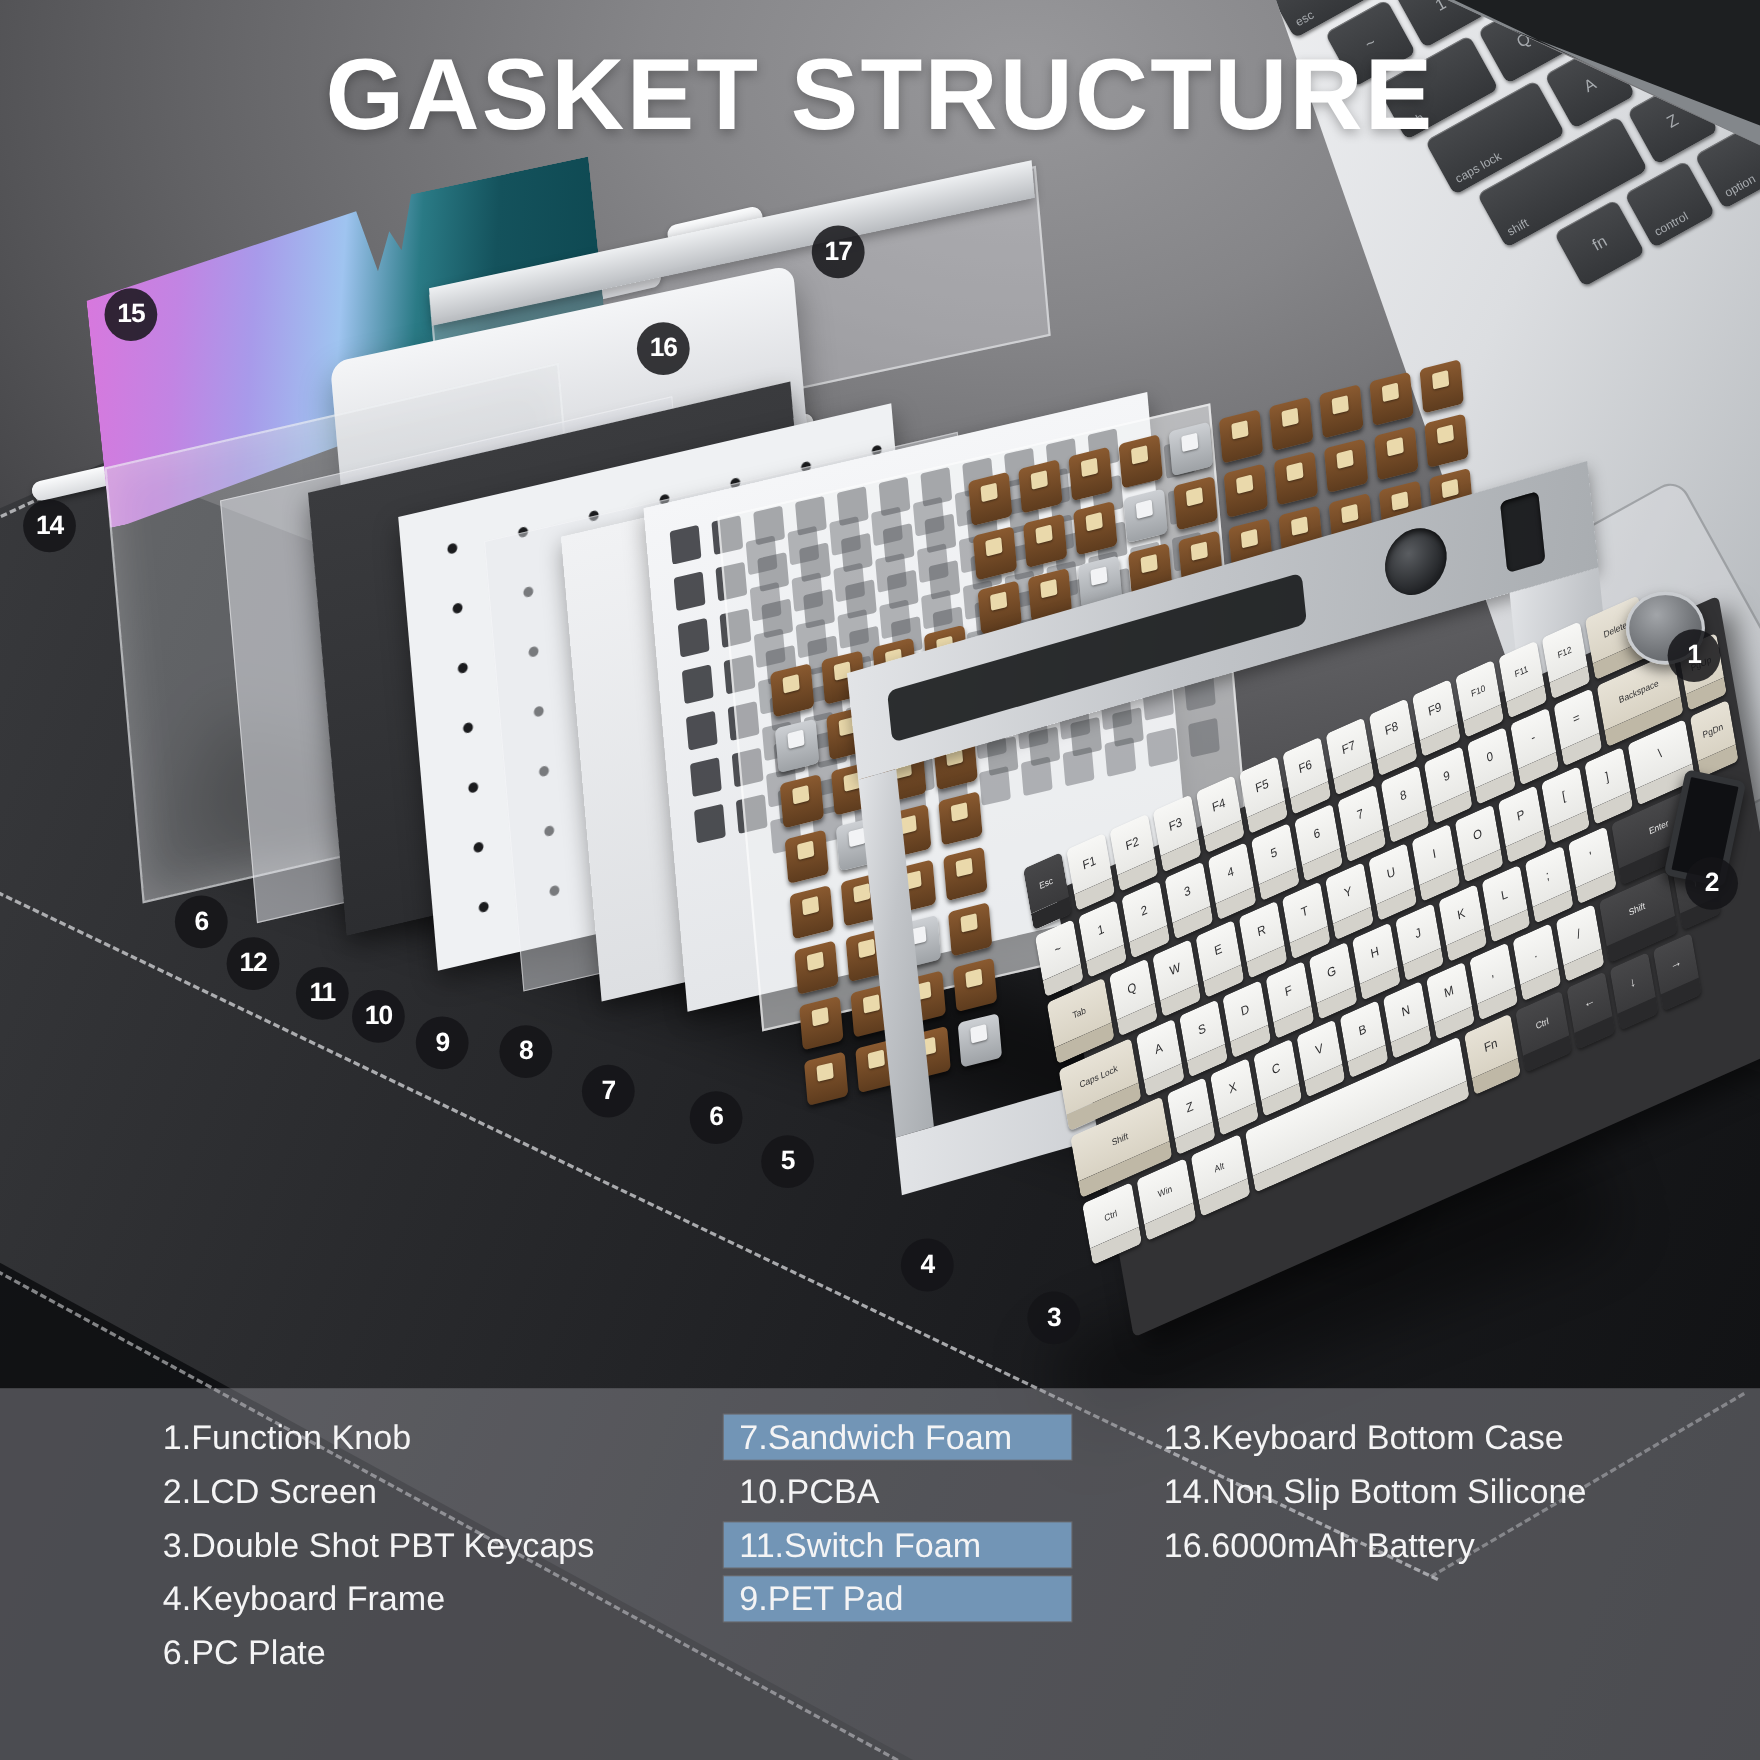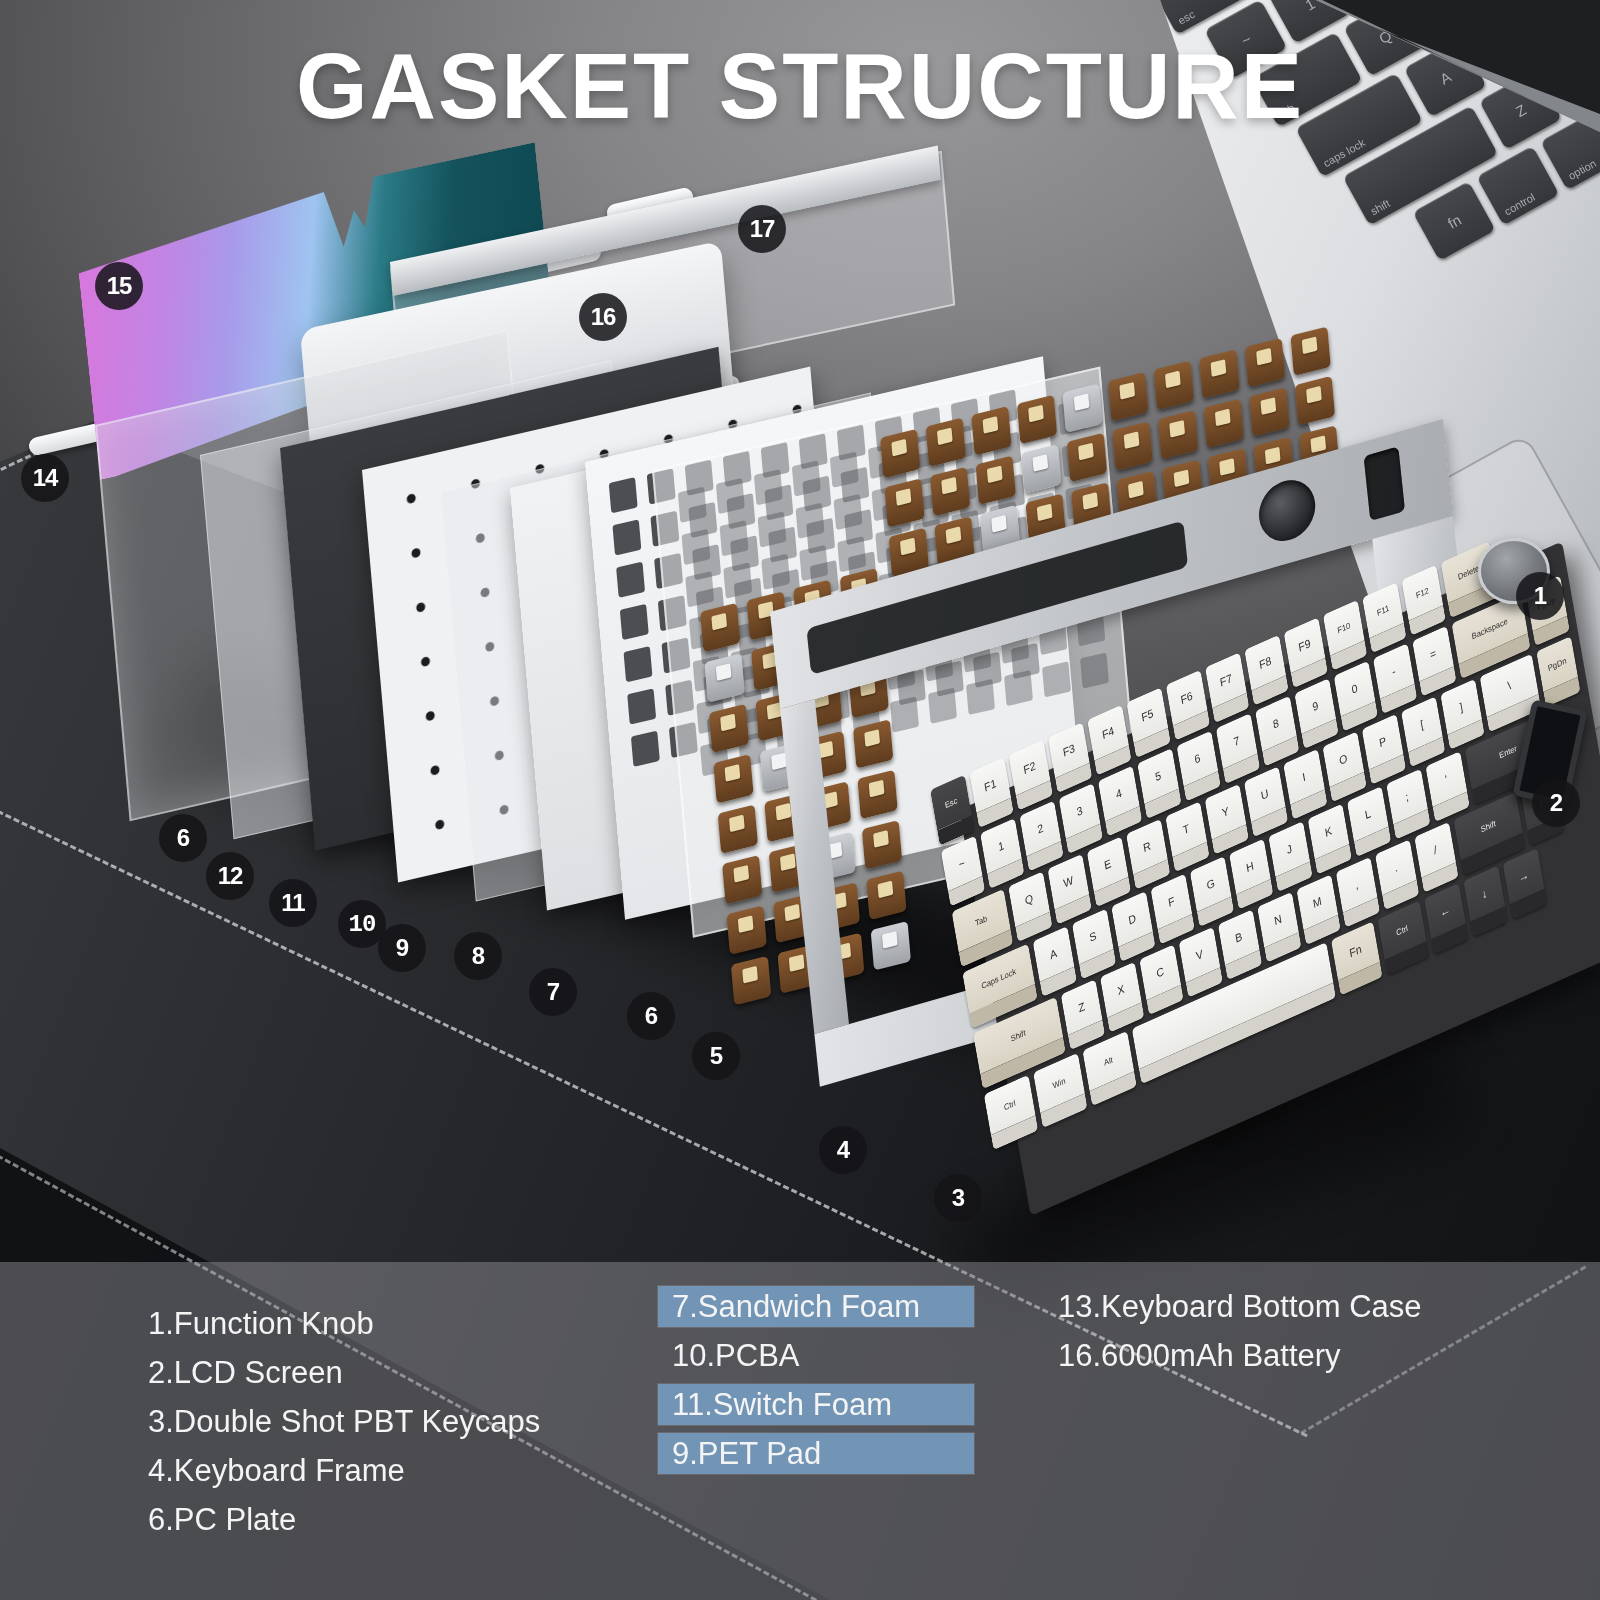--- a/index.html
+++ b/index.html
@@ -145,21 +145,21 @@
   .badge{position:absolute;width:48px;height:48px;border-radius:50%;
     background:rgba(20,20,23,.85);color:#fff;display:flex;align-items:center;justify-content:center;
     font-size:24px;font-weight:800;letter-spacing:-1px;}
   
   #title{left:0;top:34px;width:100%;text-align:center;z-index:50;
     font-size:92px;font-weight:800;color:#ffffff;letter-spacing:2px;
     text-shadow:0 4px 10px rgba(0,0,0,.28);}
   #legend{left:0;top:1262px;width:1600px;height:338px;z-index:60;
     background:rgba(164,166,172,.40);}
   .legend-col{position:absolute;top:24px;}
-  #legend-col-0{left:148px;margin-top:17px;}
+  #legend-col-0{left:148px;}
   #legend-col-1{left:658px;width:316px;}
   #legend-col-2{left:1058px;}
   .legend-item{height:41px;margin-bottom:8px;display:flex;align-items:center;
     font-size:31px;color:#f4f4f5;padding-left:14px;white-space:nowrap;}
   #legend-col-0 .legend-item,#legend-col-2 .legend-item{padding-left:0;}
   .legend-item.highlight{background:#7295b6;box-shadow:0 0 0 1px rgba(255,255,255,.12);}
 </style>
 </head>
 <body>
 
@@ -724,21 +724,21 @@
   <div id="badges" class="abs">
       <div class="badge" style="left: 1516px; top: 572px;">1</div>
       <div class="badge" style="left: 1532px; top: 779px;">2</div>
       <div class="badge" style="left: 934px; top: 1174px;">3</div>
       <div class="badge" style="left: 819px; top: 1126px;">4</div>
       <div class="badge" style="left: 692px; top: 1032px;">5</div>
       <div class="badge" style="left: 627px; top: 992px;">6</div>
       <div class="badge" style="left: 529px; top: 968px;">7</div>
       <div class="badge" style="left: 454px; top: 932px;">8</div>
       <div class="badge" style="left: 378px; top: 924px;">9</div>
-      <div class="badge" style="left: 338px; top: 900px; font-family: Liberation Mono, monospace;">10</div>
+      <div class="badge" style="left: 320px; top: 900px;">10</div>
       <div class="badge" style="left: 269px; top: 879px;">11</div>
       <div class="badge" style="left: 206px; top: 852px;">12</div>
       <div class="badge" style="left: 159px; top: 814px;">6</div>
       <div class="badge" style="left: 21px; top: 454px;">14</div>
       <div class="badge" style="left: 95px; top: 262px;">15</div>
       <div class="badge" style="left: 579px; top: 293px;">16</div>
       <div class="badge" style="left: 738px; top: 205px;">17</div>
     </div>
 
   <div id="title" class="abs">GASKET STRUCTURE</div>
@@ -752,16 +752,17 @@
         <div class="legend-item">6.PC Plate</div>
       </div>
     <div id="legend-col-1" class="legend-col">
         <div class="legend-item highlight">7.Sandwich Foam</div>
         <div class="legend-item">10.PCBA</div>
         <div class="legend-item highlight">11.Switch Foam</div>
         <div class="legend-item highlight">9.PET Pad</div>
       </div>
     <div id="legend-col-2" class="legend-col">
         <div class="legend-item">13.Keyboard Bottom Case</div>
+        <div class="legend-item">14.Non Slip Bottom Silicone</div>
         <div class="legend-item">16.6000mAh Battery</div>
       </div>
   </div>
 </div>
 
 </body></html>

